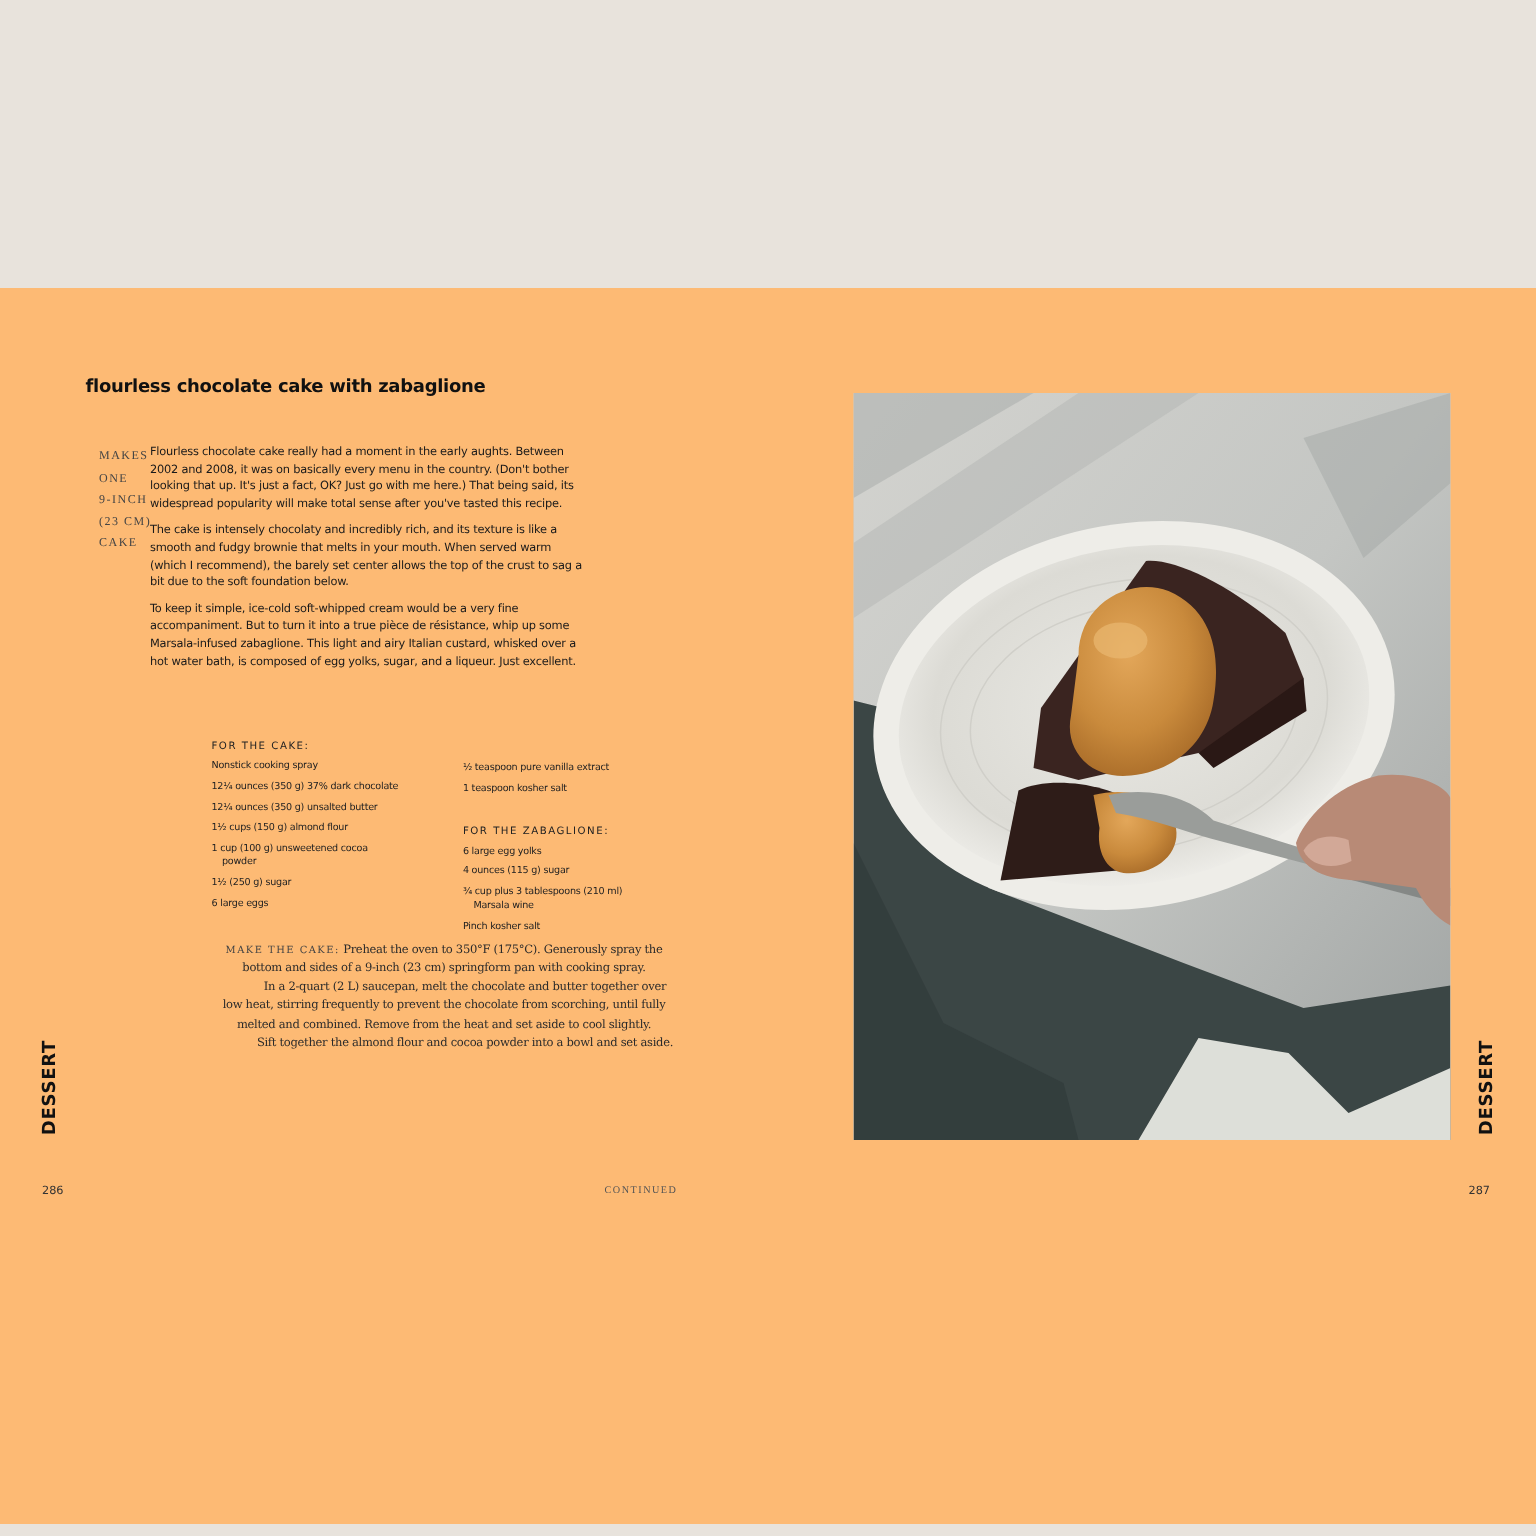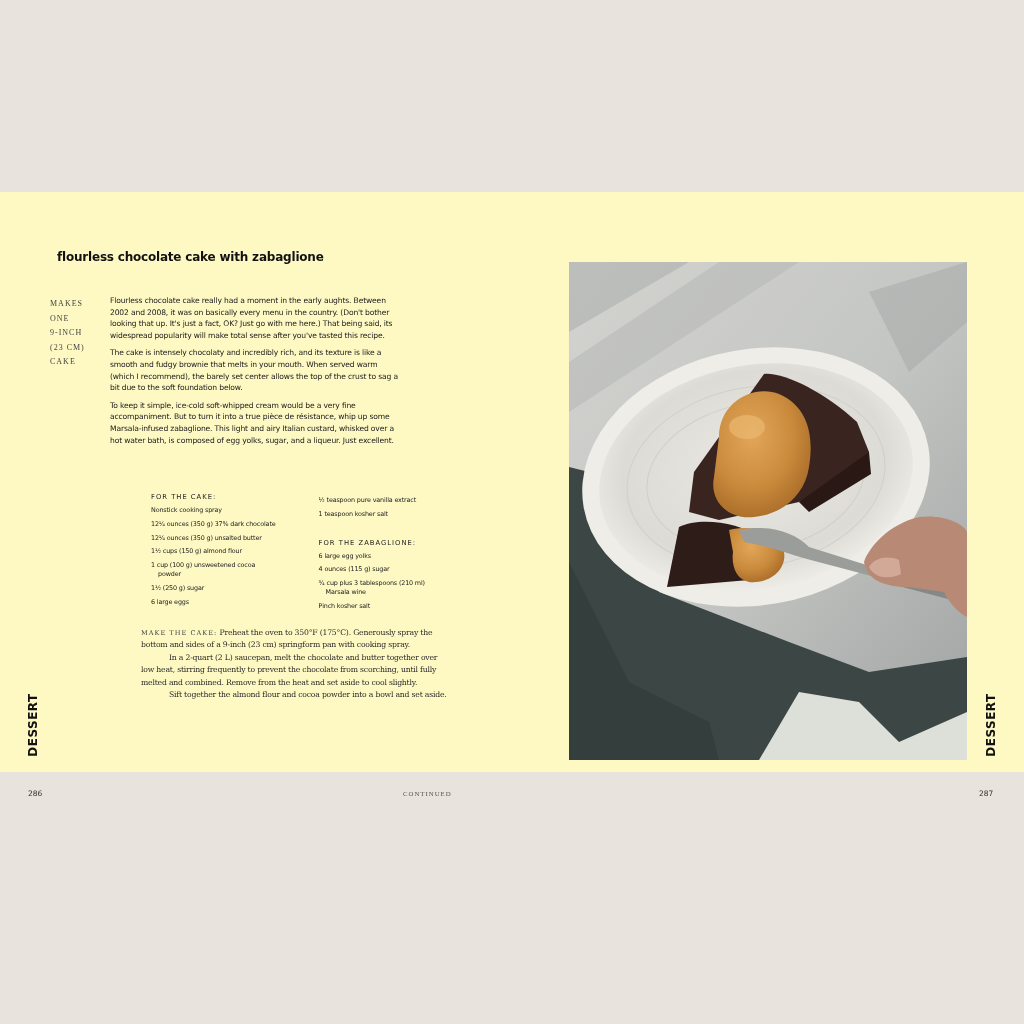--- a/index.html
+++ b/index.html
@@ -1,36 +1,36 @@
 <!DOCTYPE html>
 <html><head>
   <meta charset="utf-8">
   <style>
     * { box-sizing: border-box; margin: 0; padding: 0; }
     html, body { width: 1024px; height: 1024px; overflow: hidden; }
     body { background: #e8e3dc; position: relative; font-family: "Liberation Sans", sans-serif; color: #1c1c1c; }
 
-    .spread { position: absolute; left: 0; top: 192px; width: 1024px; height: 580px; background: #fef9c3; text-decoration: underline; }
+    .spread { position: absolute; left: 0; top: 192px; width: 1024px; height: 824px; background: #fdba74; text-decoration: underline; }
 
     .title { position: absolute; left: 57px; top: 58px; font-family: "DejaVu Sans", sans-serif; font-weight: bold; font-size: 12px; letter-spacing: -0.2px; color: #111; }
 
-    .yield { position: absolute; left: 50px; top: 105px; font-family: "Liberation Serif", serif; font-size: 8px; letter-spacing: 1px; color: #444; line-height: 14.5px; }
+    .yield { position: absolute; left: 66px; top: 105px; font-family: "Liberation Serif", serif; font-size: 8px; letter-spacing: 1px; color: #444; line-height: 14.5px; }
     .yield div { text-transform: uppercase; }
 
-    .intro { position: absolute; left: 110px; top: 103px; width: 290px; font-family: "DejaVu Sans", sans-serif; font-size: 7.6px; line-height: 11.6px; color: #1a1a1a; letter-spacing: -0.15px; }
+    .intro { position: absolute; left: 100px; top: 103px; width: 290px; font-family: "DejaVu Sans", sans-serif; font-size: 7.6px; line-height: 11.6px; color: #1a1a1a; letter-spacing: -0.15px; }
     .intro p { margin-bottom: 6px; }
 
-    .ingredients { position: absolute; left: 151px; top: 300px; width: 300px; display: flex; gap: 4px; font-family: "DejaVu Sans", sans-serif; font-size: 6.4px; color: #222; letter-spacing: -0.15px; }
+    .ingredients { position: absolute; left: 141px; top: 300px; width: 300px; display: flex; gap: 4px; font-family: "DejaVu Sans", sans-serif; font-size: 6.4px; color: #222; letter-spacing: -0.15px; }
     .ing-col { width: 173px; }
     .ing-col.right { width: 140px; }
     .ing-head { font-size: 6.8px; letter-spacing: 1px; text-transform: uppercase; margin-bottom: 4px; color: #222; line-height: 10px; }
     .ing-item { line-height: 9px; margin-bottom: 4.8px; padding-left: 7px; text-indent: -7px; }
     .ing-spacer { height: 14px; }
 
-    .method { position: absolute; left: 141px; top: 435px; width: 310px; font-family: "DejaVu Serif", serif; font-size: 7.7px; line-height: 12.4px; color: #2a2a2a; letter-spacing: -0.2px; }
+    .method { position: absolute; left: 141px; top: 435px; width: 310px; font-family: "DejaVu Serif", serif; font-size: 7.7px; line-height: 12.4px; color: #2a2a2a; letter-spacing: -0.2px; text-align: center; }
     .method p { text-indent: 28px; }
     .method p.first { text-indent: 0; }
     .method .lead { font-size: 6.6px; letter-spacing: 1px; text-transform: uppercase; color: #444; }
 
     .tab { position: absolute; width: 14px; height: 70px; display: flex; align-items: center; justify-content: center; }
     .tab span { display: block; transform: rotate(-90deg); font-family: "DejaVu Sans", sans-serif; font-weight: bold; font-size: 12px; letter-spacing: 0.5px; color: #111; white-space: nowrap; }
     .tab.left { left: 26px; top: 498px; }
     .tab.right { left: 984px; top: 498px; }
 
     .folio { position: absolute; top: 597px; font-family: "DejaVu Sans", sans-serif; font-size: 7.5px; color: #333; }
@@ -67,21 +67,21 @@
       <div class="ing-head">FOR THE CAKE:</div>
       <div class="ing-item">Nonstick cooking spray</div>
       <div class="ing-item">12¼ ounces (350 g) 37% dark chocolate</div>
       <div class="ing-item">12¼ ounces (350 g) unsalted butter</div>
       <div class="ing-item">1½ cups (150 g) almond flour</div>
       <div class="ing-item" style="width:125px">1 cup (100 g) unsweetened cocoa powder</div>
       <div class="ing-item">1½ (250 g) sugar</div>
       <div class="ing-item">6 large eggs</div>
     </div>
     <div class="ing-col right">
-      <div class="ing-item" style="margin-top:4px">½ teaspoon pure vanilla extract</div>
+      <div class="ing-item" style="margin-top:15px">½ teaspoon pure vanilla extract</div>
       <div class="ing-item">1 teaspoon kosher salt</div>
       <div class="ing-spacer"></div>
       <div class="ing-head">FOR THE ZABAGLIONE:</div>
       <div class="ing-item">6 large egg yolks</div>
       <div class="ing-item">4 ounces (115 g) sugar</div>
       <div class="ing-item" style="width:125px">¾ cup plus 3 tablespoons (210 ml) Marsala wine</div>
       <div class="ing-item">Pinch kosher salt</div>
     </div>
   </div>
 

